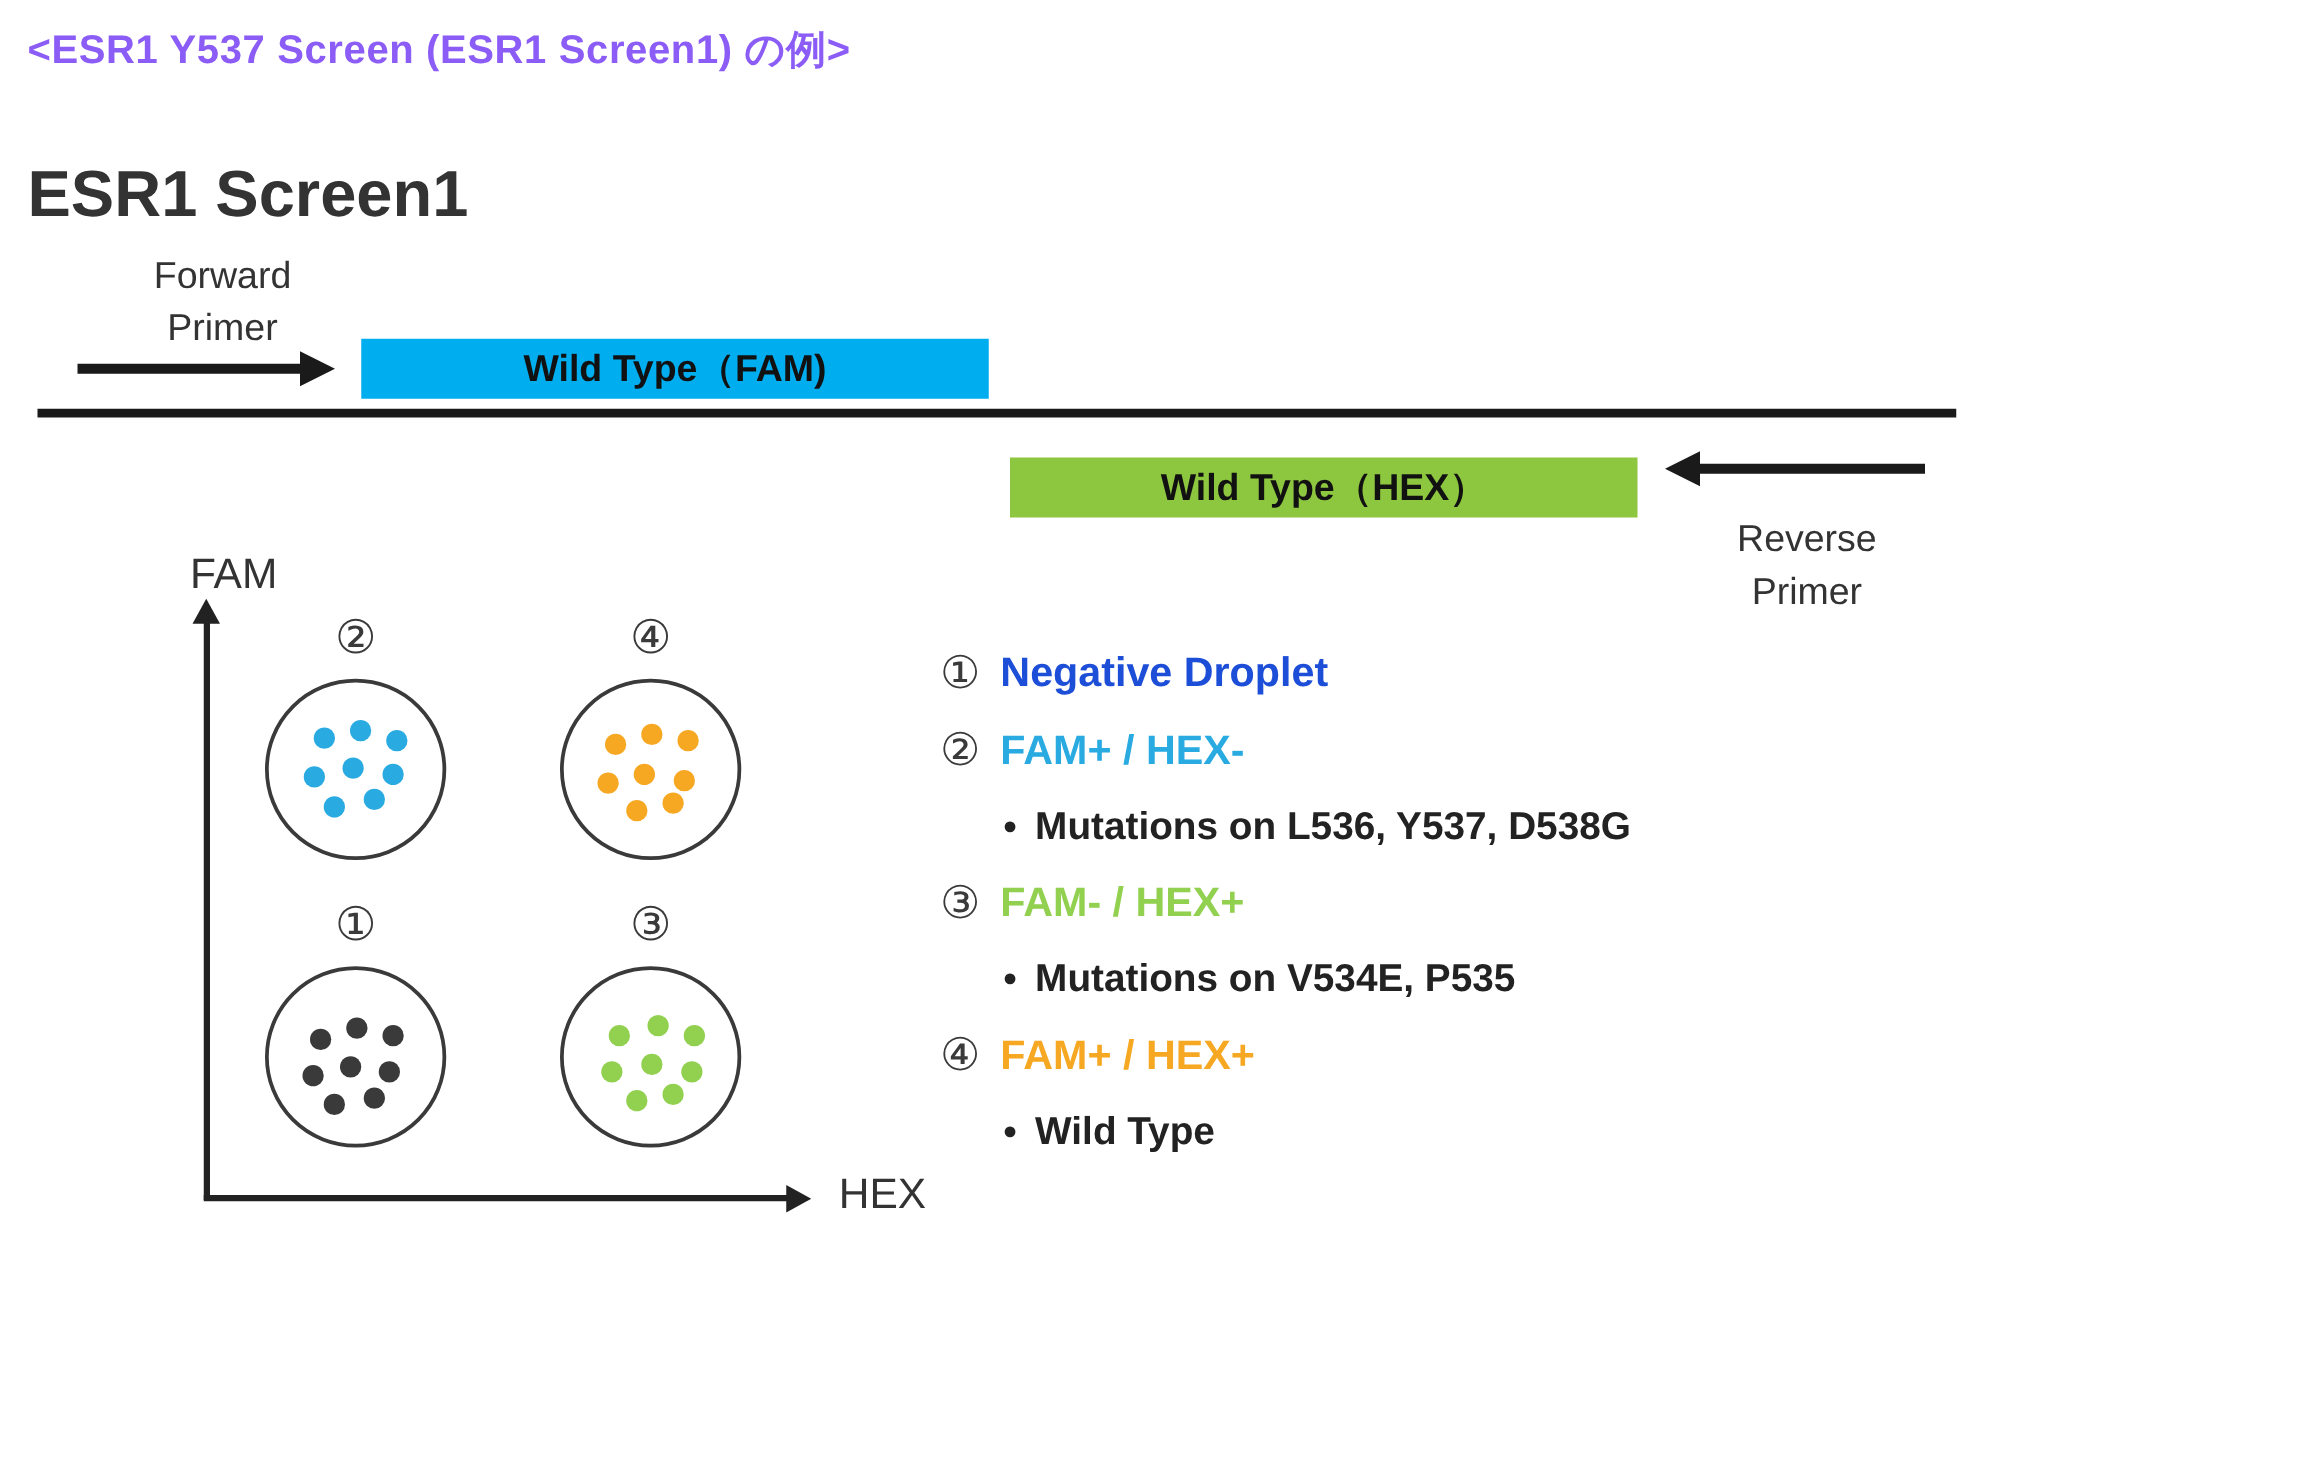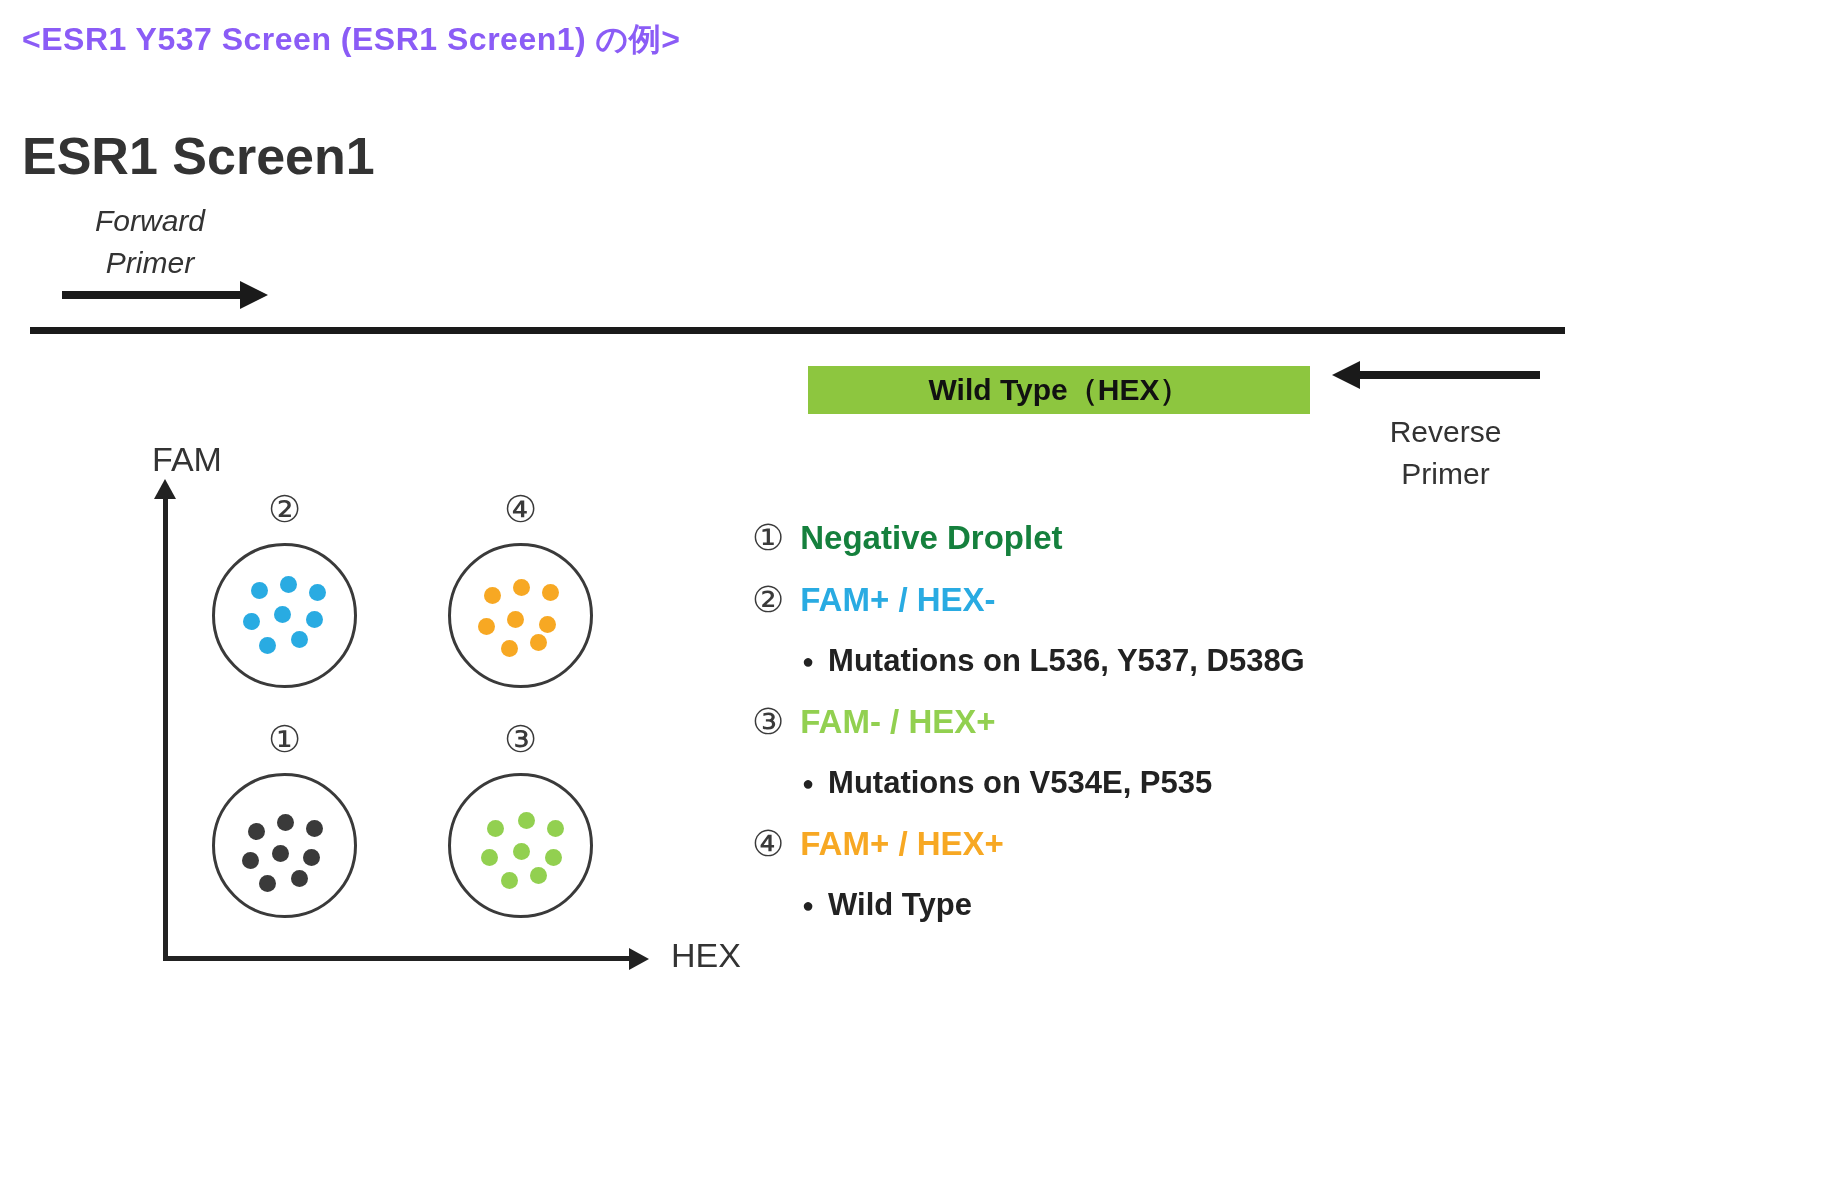--- a/index.html
+++ b/index.html
@@ -6,21 +6,21 @@
   body { background:#ffffff; font-family:"Liberation Sans","DejaVu Sans",sans-serif; }
   .canvas { position:relative; width:1845px; height:1181px; background:#ffffff; overflow:hidden; }
 
   .title { position:absolute; left:22px; top:18px; font-size:32px; font-weight:700; letter-spacing:0.5px; }
 
   .h-line1 { position:absolute; left:22px; top:72px; font-size:39px; font-weight:700; color:#333333; }
   .h-line1 sup { font-size:55%; }
   .h-line2 { position:absolute; left:22px; top:126px; font-size:52px; font-weight:700; color:#333333; }
 
   .primer-label { position:absolute; font-size:30px; color:#333333; text-align:center; white-space:pre-line; line-height:1.4; }
-  .primer-forward { left:40px; top:200px; width:220px;font-style:italic; }
+  .primer-forward { left:68px; top:200px; width:220px; }
   .primer-reverse { left:1338px; top:400px; width:215px;margin-top:11px; }
 
   .probe-bar { position:absolute; width:502px; height:48px; display:flex; align-items:center; justify-content:center;
                font-size:30px; font-weight:700; color:#111111; }
   .fam-bar { left:289px; top:271px; }
   .hex-bar { left:808px; top:354px;margin-top:12px; }
 
   .dna-line { position:absolute; left:30px; top:327px; width:1535px; height:7px; }
 
   .h-arrow { position:absolute; height:28px; }
@@ -76,20 +76,21 @@
   <div class="title" style="color: #8b5cf6;">&lt;ESR1 Y537 Screen (ESR1 Screen1) の例&gt;</div>
   <div class="h-line2">ESR1 Screen1</div>
 
   <div class="primer-label primer-forward">Forward
 Primer</div>
   <div class="h-arrow fwd-arrow">
     <div class="shaft"></div>
     <div class="head-right"></div>
   </div>
 
+  <div class="probe-bar fam-bar" style="background: rgb(0, 174, 239);">Wild Type（FAM)</div>
 
   <div class="dna-line" style="background: rgb(26, 26, 26);"></div>
 
   <div class="probe-bar hex-bar" style="background: rgb(141, 198, 63);">Wild Type（HEX）</div>
 
   <div class="h-arrow rev-arrow">
     <div class="shaft"></div>
     <div class="head-left"></div>
   </div>
   <div class="primer-label primer-reverse">Reverse
@@ -144,21 +145,21 @@
       <span class="dot" style="left: 29.7px; top: 73.2px; background: rgb(146, 208, 80);"></span>
       <span class="dot" style="left: 61.6px; top: 67.4px; background: rgb(146, 208, 80);"></span>
       <span class="dot" style="left: 93.5px; top: 73.2px; background: rgb(146, 208, 80);"></span>
       <span class="dot" style="left: 50px; top: 96.4px; background: rgb(146, 208, 80);"></span>
       <span class="dot" style="left: 79px; top: 90.6px; background: rgb(146, 208, 80);"></span>
     </div>
 
   <div class="legend">
     <div class="legend-row">
       <span class="legend-num">①</span>
-      <span style="color: #15803d;">Negative Droplet</span>
+      <span style="color: #1d4ed8;">Negative Droplet</span>
     </div>
     <div class="legend-row">
       <span class="legend-num">②</span>
       <span style="color: rgb(41, 171, 226);">FAM+ / HEX-</span>
     </div>
     <div class="legend-sub">
       <span class="bullet">●</span>
       <span>Mutations on L536, Y537, D538G</span>
     </div>
     <div class="legend-row">

